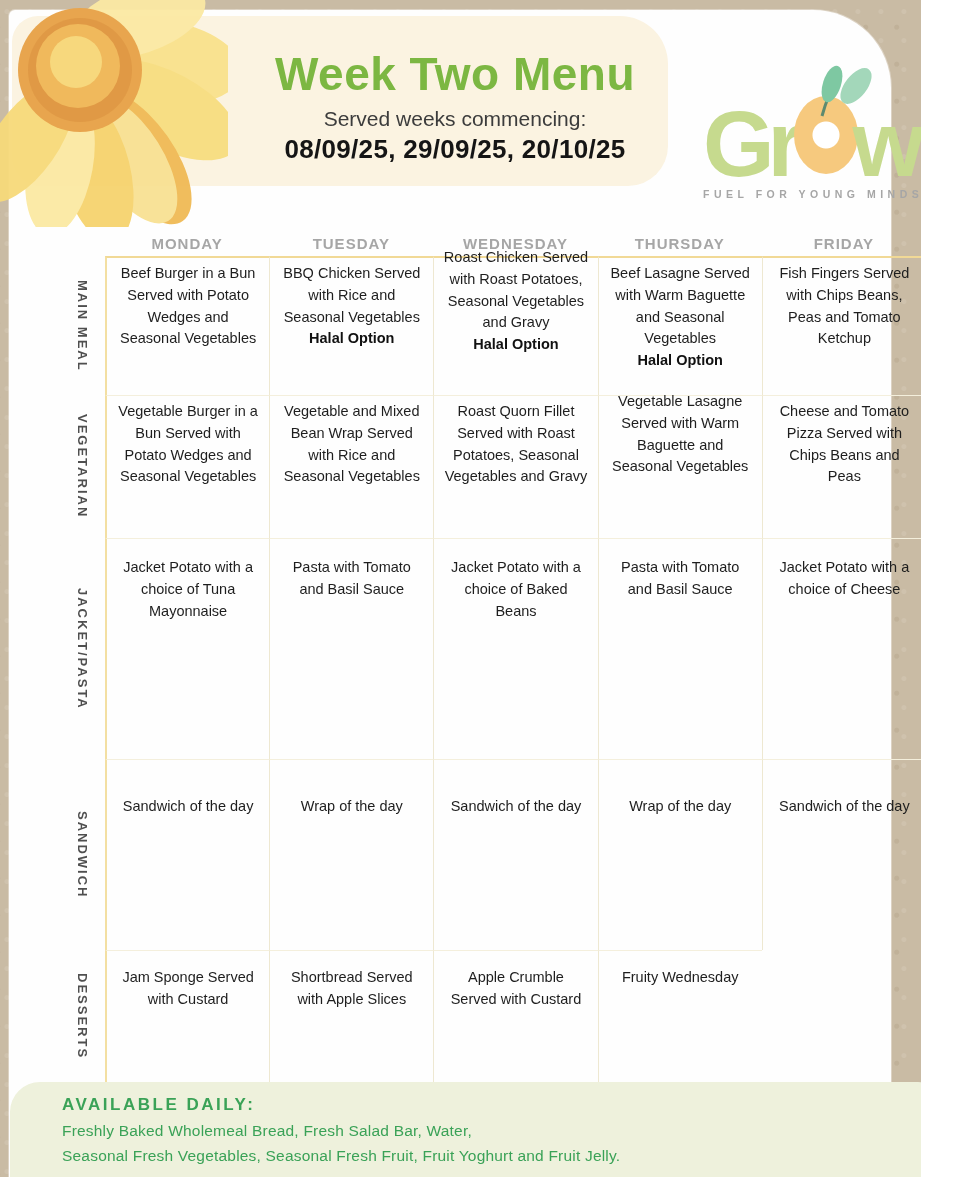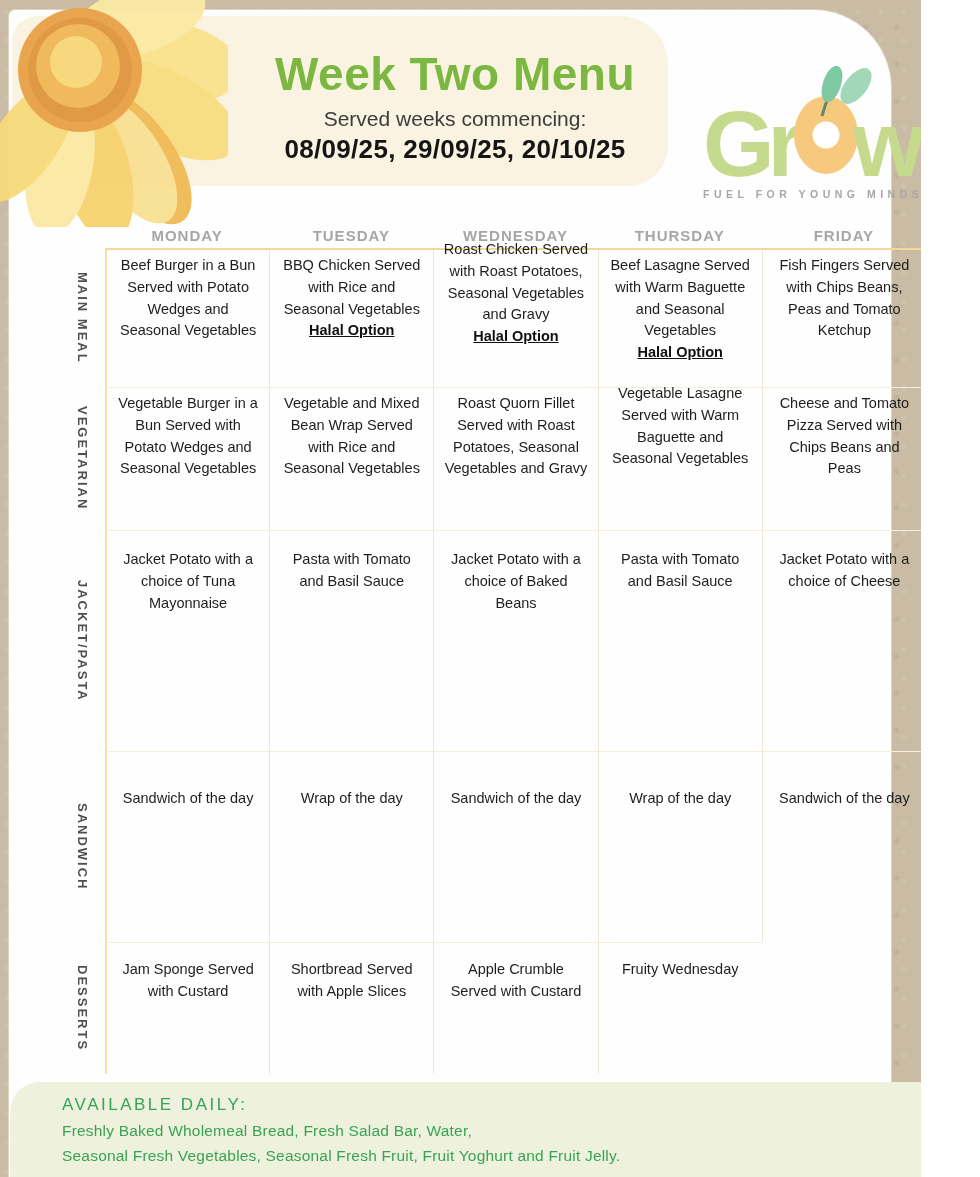--- a/index.html
+++ b/index.html
@@ -48,21 +48,21 @@
     position:relative;display:inline-block;width:78px;height:78px;margin:0 -4px -2px -2px;
     border-radius:50%;
     background:radial-gradient(circle, #ffffff 0 13px, #f6c97e 14px);
   }
   .leaves{position:absolute;right:-16px;top:-32px;width:66px;height:56px;}
   .tagline{
     margin-top:16px;text-align:center;font-size:10.5px;font-weight:bold;
     color:#a6a6a6;letter-spacing:4.5px;white-space:nowrap;
   }
   
-  .menu{position:absolute;left:60px;top:220px;width:866px;height:854px;}
+  .menu{position:absolute;left:60px;top:228px;width:866px;height:854px;}
   .trow{display:grid;grid-template-columns:45px repeat(5,1fr);}
   .hdr-row{height:28px;align-items:end;}
   .day-hdr{
     text-align:center;font-size:15px;font-weight:bold;color:#a6a6a6;
     letter-spacing:1px;padding-bottom:4px;
   }
   .r1{height:139px;} .r2{height:143px;} .r3{height:221px;} .r4{height:191px;} .r5{height:132px;}
   .rlabel{
     display:flex;align-items:center;justify-content:center;
     writing-mode:vertical-rl;
@@ -71,30 +71,30 @@
   }
   .cell{
     text-align:center;font-size:14.5px;line-height:1.5;color:#1e1e1e;
     padding:5px 9px 4px 9px;
   }
   .cell + .cell{border-left:1px solid #eee8d1;}
   .rlabel + .cell{border-left:2px solid #f3dfa2;}
   .trow.data .cell{border-top:1px solid #f4efdc;}
   .trow.first .cell{border-top:2px solid #f1d996;}
   .r3 .cell{padding-top:18px;} .r4 .cell{padding-top:36px;} .r5 .cell{padding-top:16px;}
-  .note{display:block;font-weight:bold;color:#111;text-decoration:underline;}
+  .note{display:block;font-weight:bold;color:#111;}
   .pull-up{display:block;margin-top:-16px;}
   .pull-up-sm{display:block;margin-top:-10px;}
   
   .footer{
     position:absolute;left:10px;top:1082px;width:942px;height:95px;
     background:#eef1dc;border-radius:30px 34px 0 0;
     padding:13px 20px 0 52px;box-sizing:border-box;
   }
-  .footer-heading{font-size:17px;font-weight:normal;color:#3aa257;letter-spacing:2.5px;}
+  .footer-heading{font-size:17px;font-weight:bold;color:#3aa257;letter-spacing:2.5px;}
   .footer-line{font-size:15.5px;color:#3aa257;margin-top:7px;letter-spacing:.2px;}
 </style>
 </head>
 <body>
 
 <div class="page">
   <div class="sheet"></div>
 
   <div class="cream-band"></div>
 

